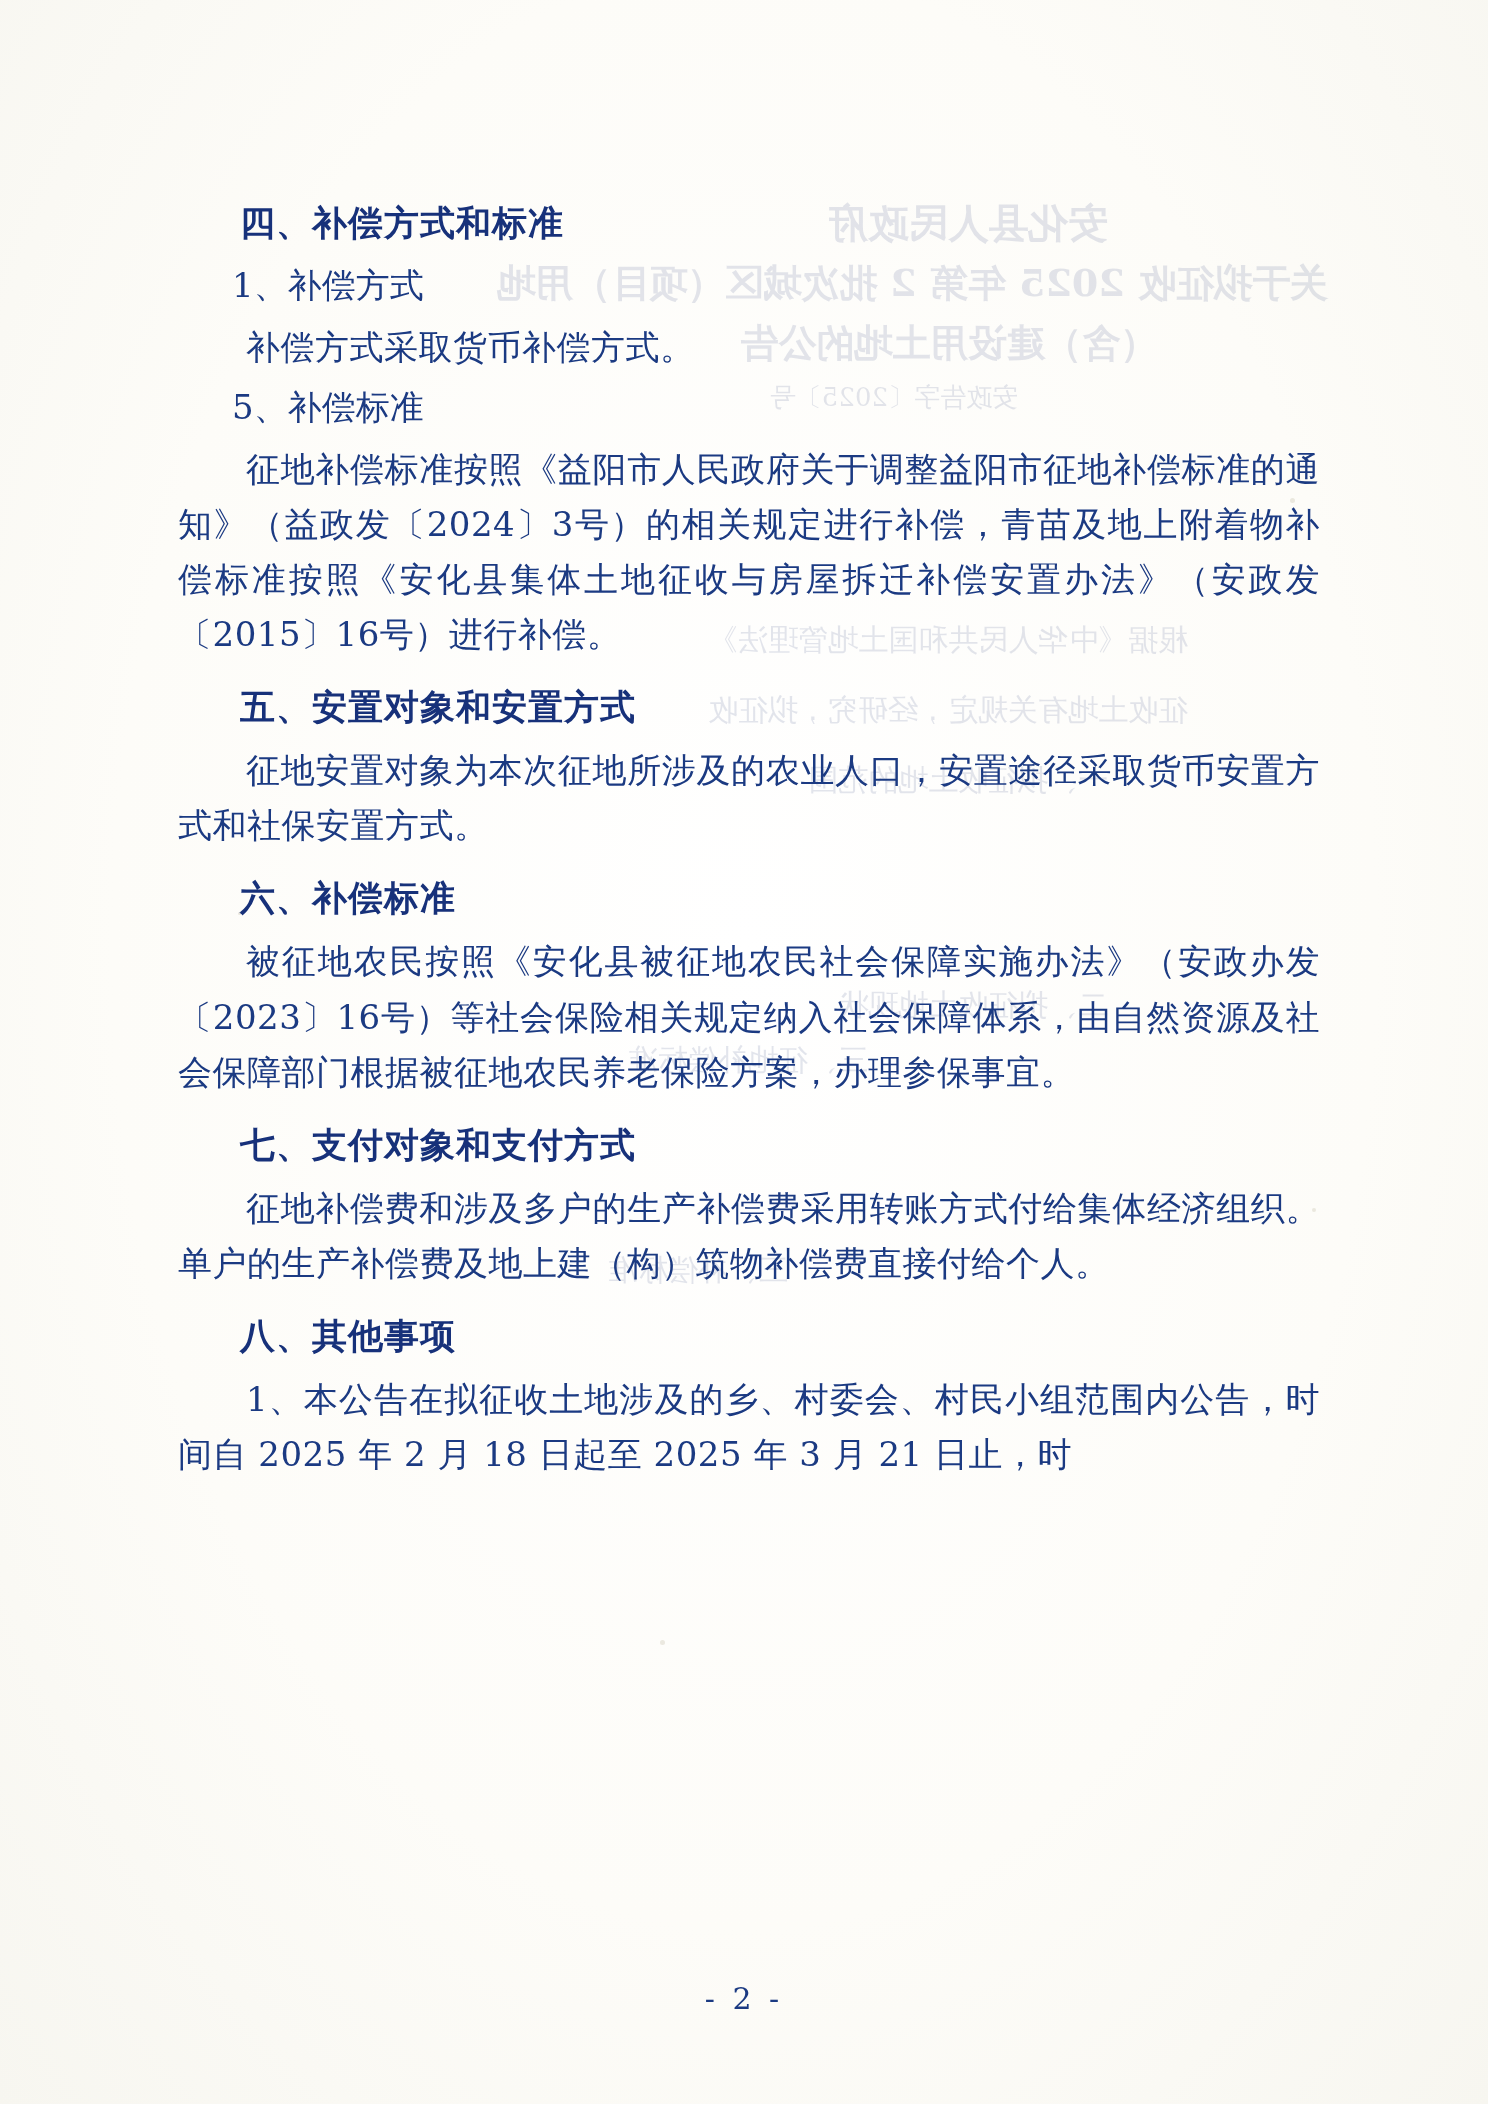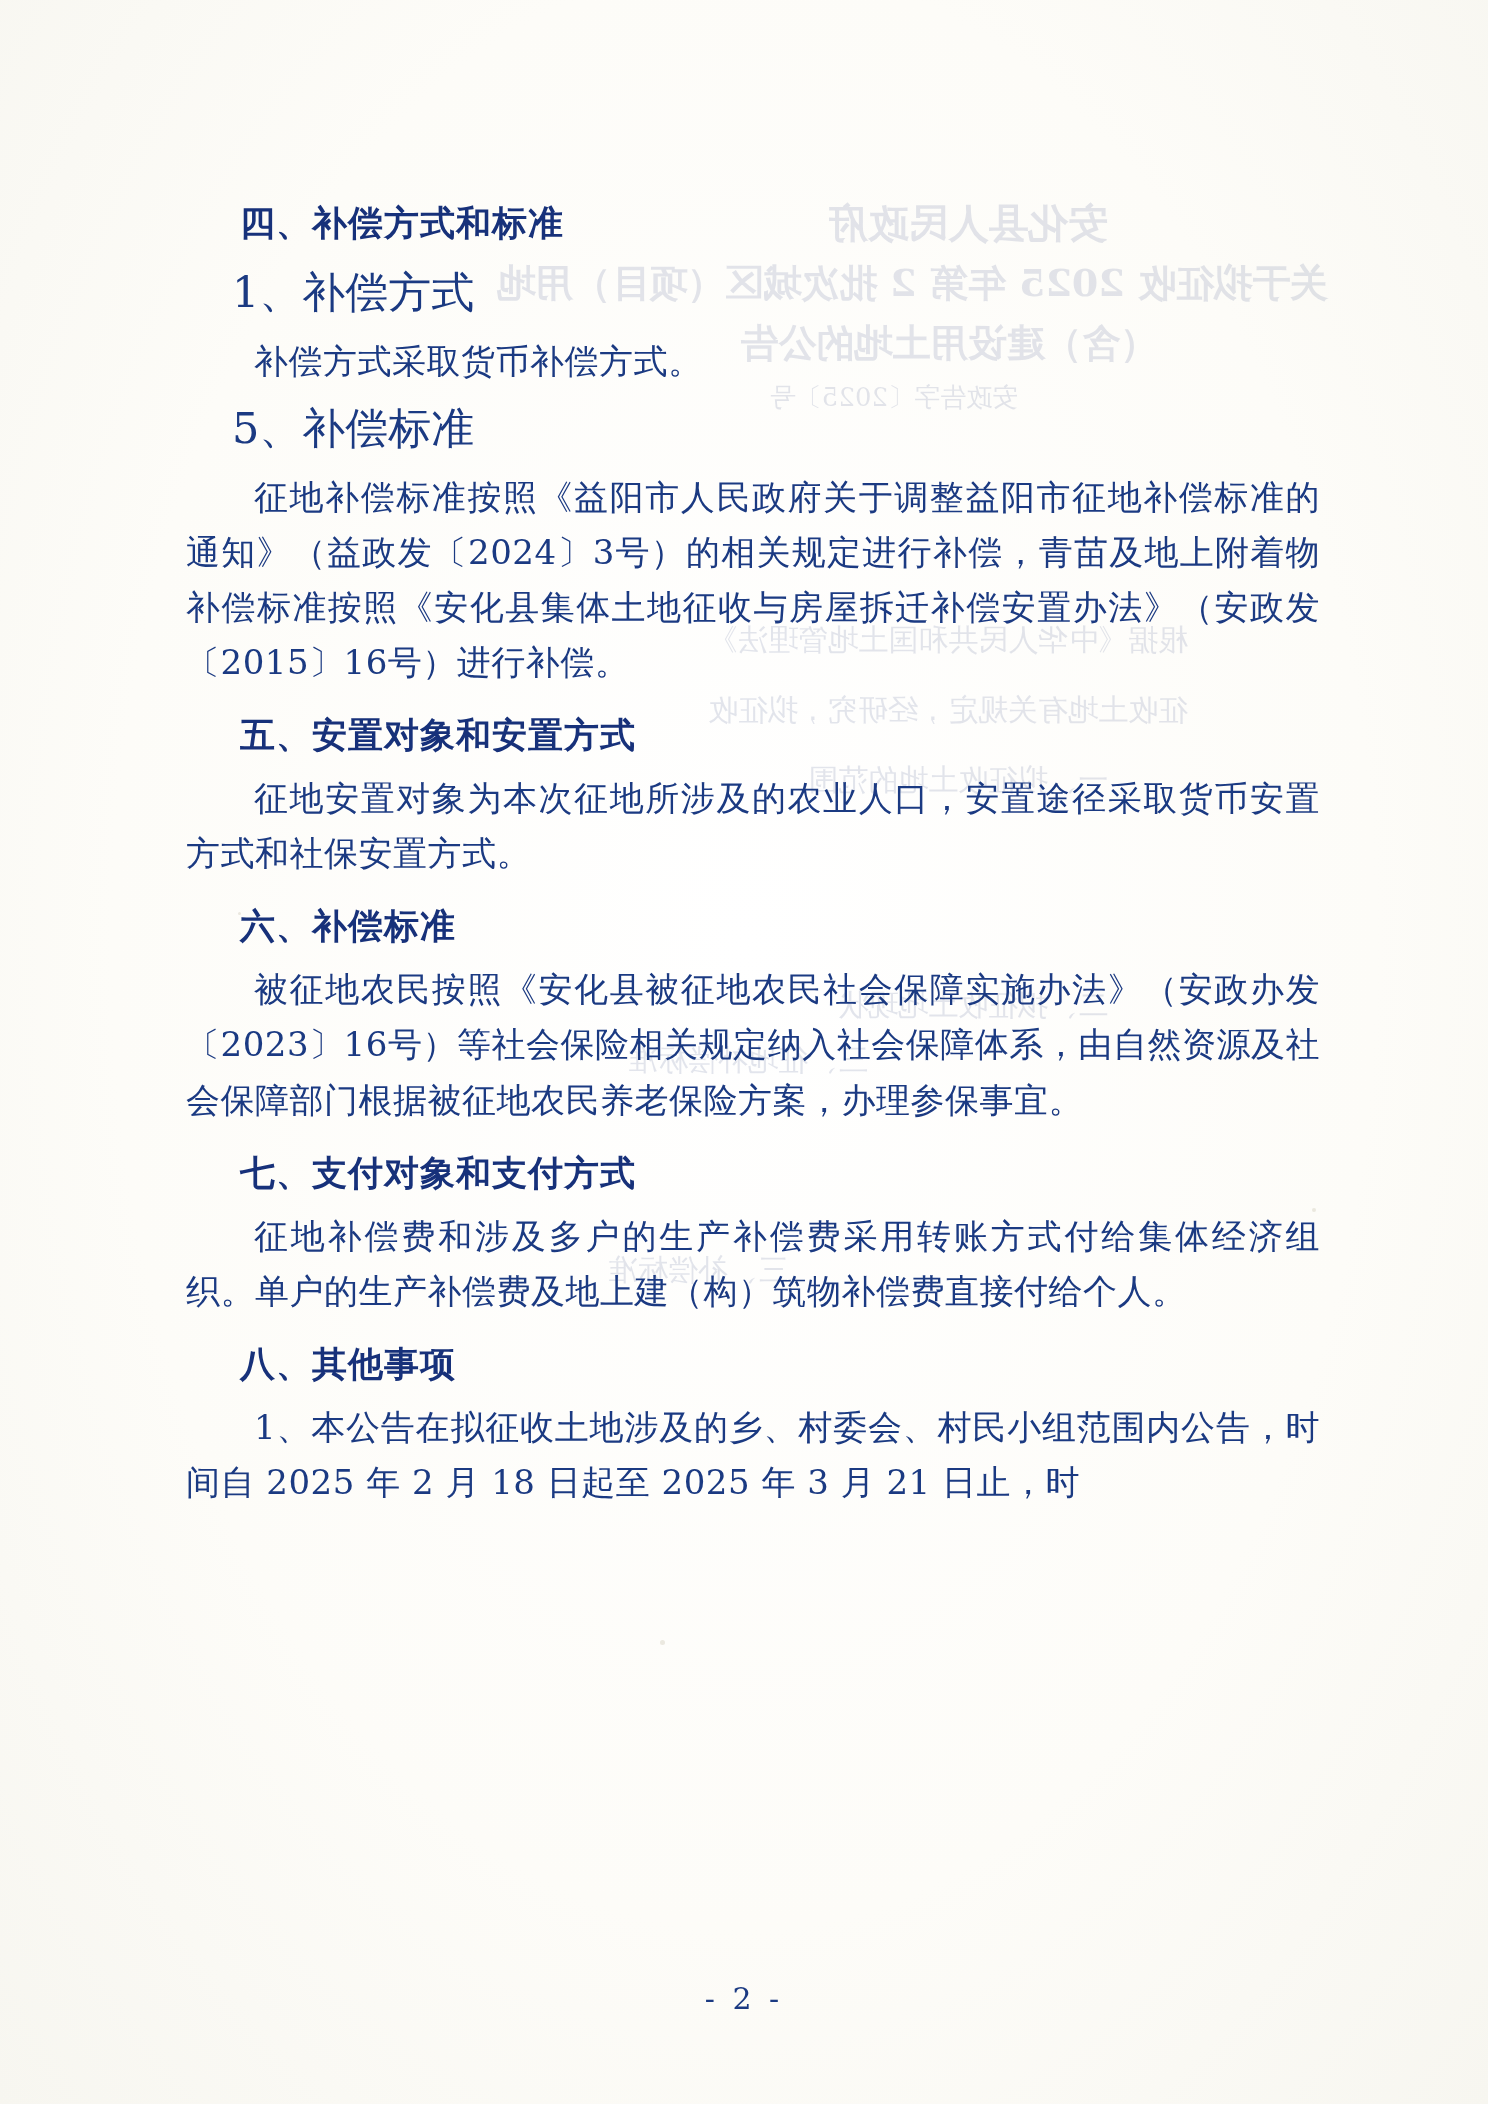--- a/index.html
+++ b/index.html
@@ -53,29 +53,29 @@
   .h {
     font-size: 35px;
     font-weight: bold;
     letter-spacing: 1px;
     margin: 0 0 10px 0;
     text-indent: 70px;
     line-height: 1.52;
     color: #17317a;
   }
   .sub {
-    font-size: 43px;
+    font-size: 34px;
     margin: 0 0 8px 0;
     text-indent: 62px;
     line-height: 1.55;
     color: #1b3a82;
   }
   .p {
     font-size: 34px;
-    margin: 0 0 6px 16px;
+    margin: 0 0 6px 8px;
     text-indent: 68px;
     line-height: 1.62;
     letter-spacing: 0.5px;
     color: #1b3a82;
     text-align: justify;
   }
   .gap {
     height: 12px;
   }
   .footer {

